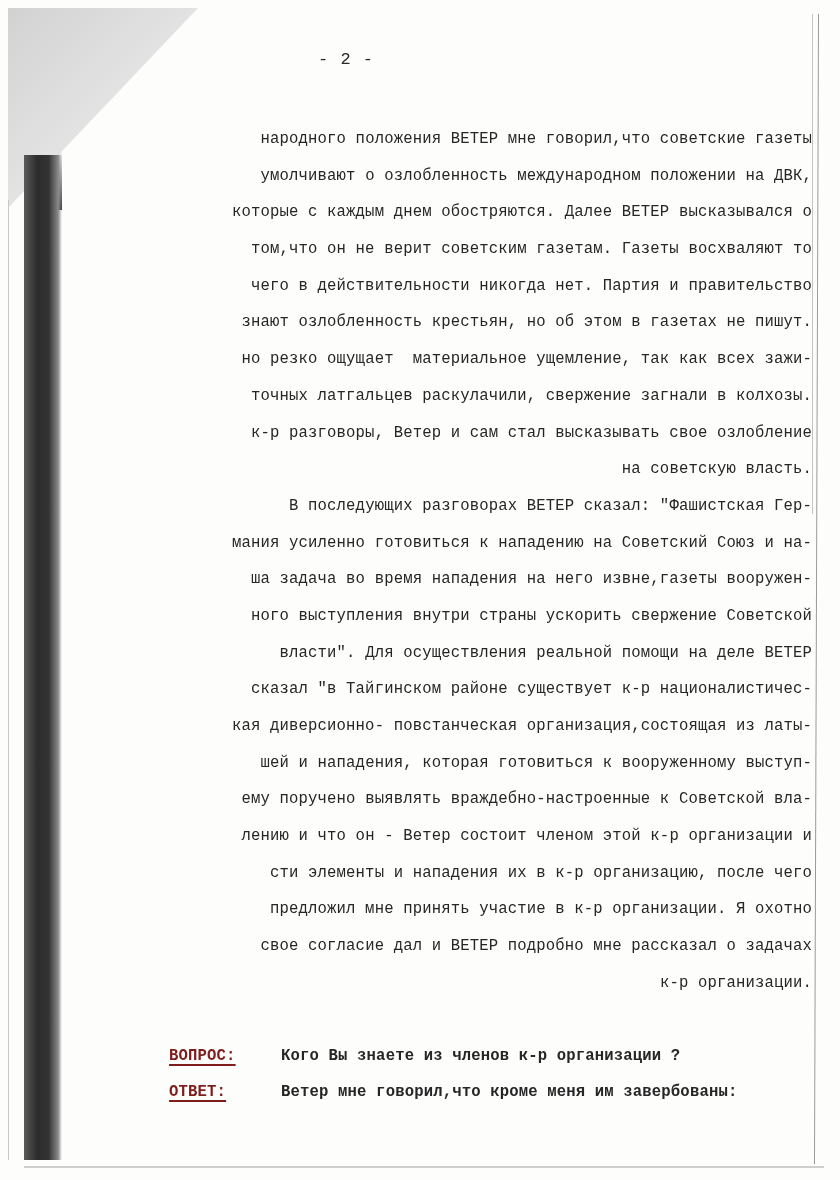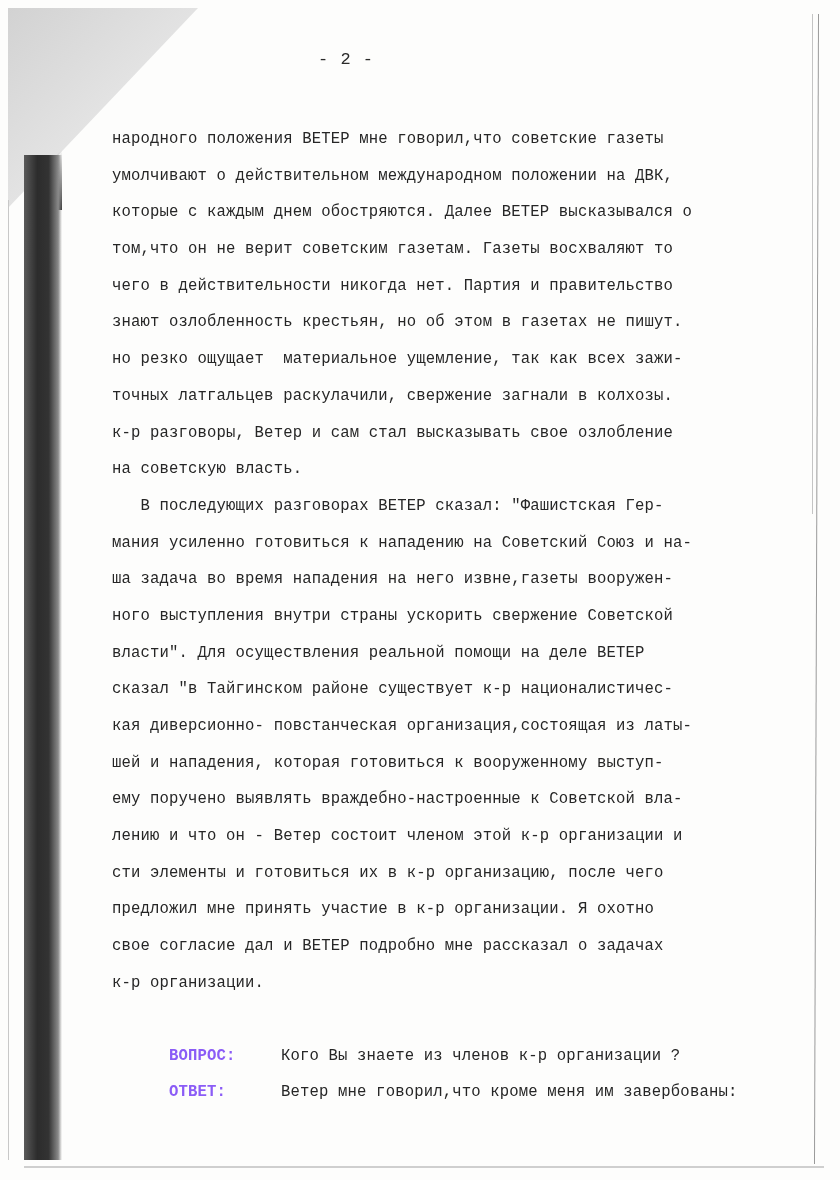--- a/index.html
+++ b/index.html
@@ -80,74 +80,77 @@
       left: 112px; top: 121px;
       width: 700px;
       color: #262626;
       font-size: 15.6px;
       letter-spacing: 0.15px;
     }
     .line {
       height: 36.7px;
       line-height: 36.7px;
       white-space: pre;
+      text-align: right;
     }
     .qa-line {
       height: 36px;
       line-height: 36px;
       white-space: pre;
     }
     .qa-label {
       display: inline-block;
       width: 112px;
+      text-decoration: underline;
       text-decoration-thickness: 2px;
       text-underline-offset: 4px;
       font-weight: bold;
-      color: #8b5cf6;
+      color: #7f1d1d;
     }
     .qa-text {
       display: inline;
+      font-weight: bold;
     }
   </style>
 </head>
 <body>
 
 <div class="page">
   <div class="corner-shade"></div>
   <div class="binding-shadow-top"></div>
   <div class="binding-shadow"></div>
   <div class="left-edge-line"></div>
   <div class="right-edge-line"></div>
   <div class="right-edge-line2"></div>
   <div class="bottom-edge"></div>
 
   <div class="page-number">- 2 -</div>
 
   <div class="text-block">
     <div class="line">народного положения ВЕТЕР мне говорил,что советские газеты</div>
-    <div class="line">умолчивают о действительном международном положении на ДВК,</div>
+    <div class="line">умолчивают о озлобленность международном положении на ДВК,</div>
     <div class="line">которые с каждым днем обостряются. Далее ВЕТЕР высказывался о</div>
     <div class="line">том,что он не верит советским газетам. Газеты восхваляют то</div>
     <div class="line">чего в действительности никогда нет. Партия и правительство</div>
     <div class="line">знают озлобленность крестьян, но об этом в газетах не пишут.</div>
     <div class="line">но резко ощущает  материальное ущемление, так как всех зажи-</div>
     <div class="line">точных латгальцев раскулачили, свержение загнали в колхозы.</div>
     <div class="line">к-р разговоры, Ветер и сам стал высказывать свое озлобление</div>
     <div class="line">на советскую власть.</div>
     <div class="line">   В последующих разговорах ВЕТЕР сказал: "Фашистская Гер-</div>
     <div class="line">мания усиленно готовиться к нападению на Советский Союз и на-</div>
     <div class="line">ша задача во время нападения на него извне,газеты вооружен-</div>
     <div class="line">ного выступления внутри страны ускорить свержение Советской</div>
     <div class="line">власти". Для осуществления реальной помощи на деле ВЕТЕР</div>
     <div class="line">сказал "в Тайгинском районе существует к-р националистичес-</div>
     <div class="line">кая диверсионно- повстанческая организация,состоящая из латы-</div>
     <div class="line">шей и нападения, которая готовиться к вооруженному выступ-</div>
     <div class="line">ему поручено выявлять враждебно-настроенные к Советской вла-</div>
     <div class="line">лению и что он - Ветер состоит членом этой к-р организации и</div>
-    <div class="line">сти элементы и готовиться их в к-р организацию, после чего</div>
+    <div class="line">сти элементы и нападения их в к-р организацию, после чего</div>
     <div class="line">предложил мне принять участие в к-р организации. Я охотно</div>
     <div class="line">свое согласие дал и ВЕТЕР подробно мне рассказал о задачах</div>
     <div class="line">к-р организации.</div>
 
     <div class="qa-line">
       <span class="qa-label">ВОПРОС:</span><span class="qa-text">Кого Вы знаете из членов к-р организации ?</span>
     </div>
     <div class="qa-line">
       <span class="qa-label">ОТВЕТ:</span><span class="qa-text">Ветер мне говорил,что кроме меня им завербованы:</span>
     </div>

